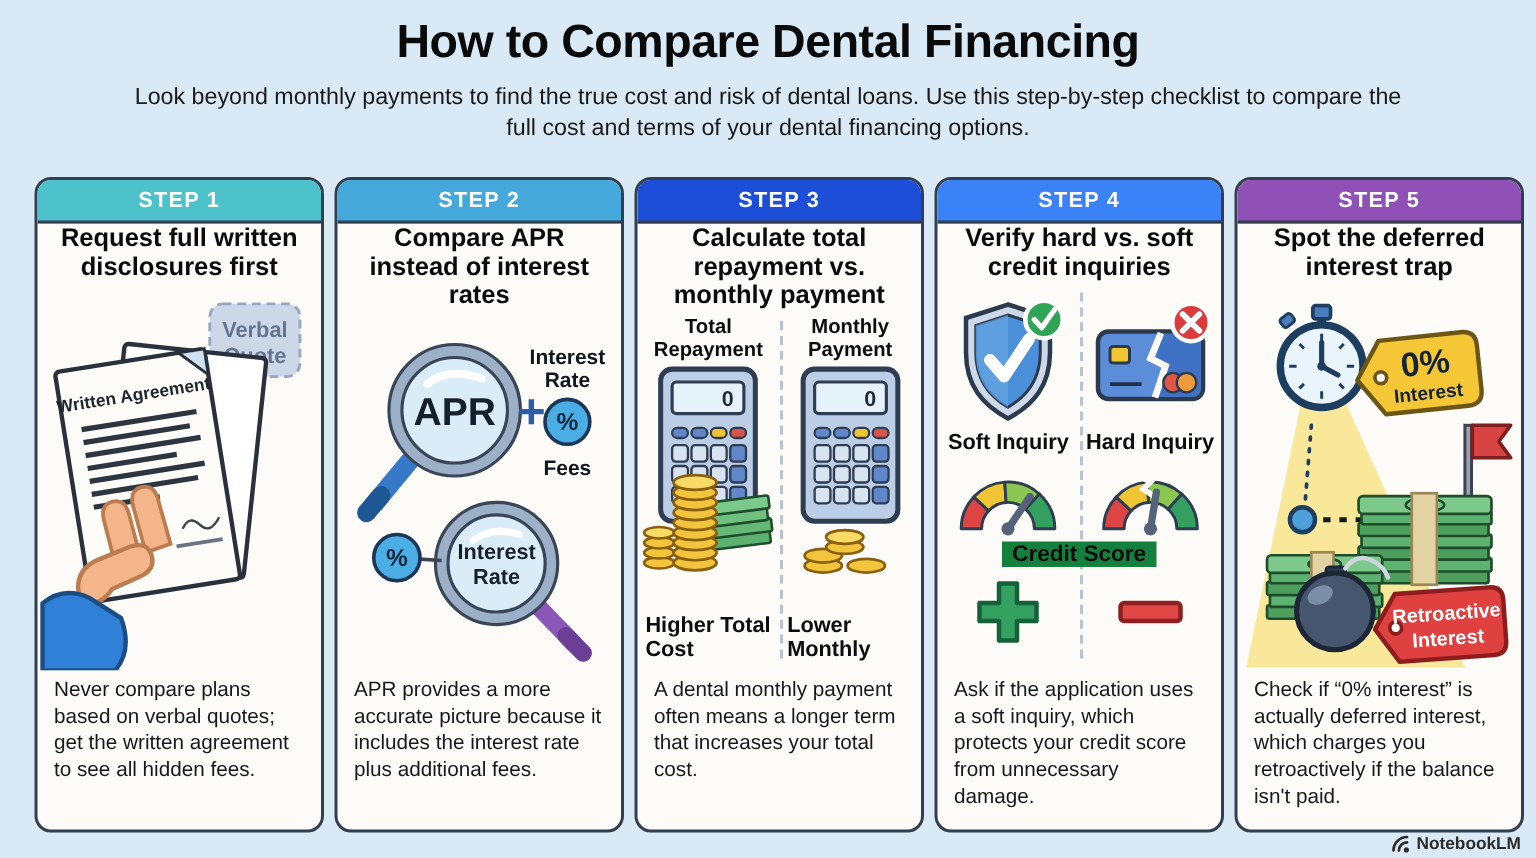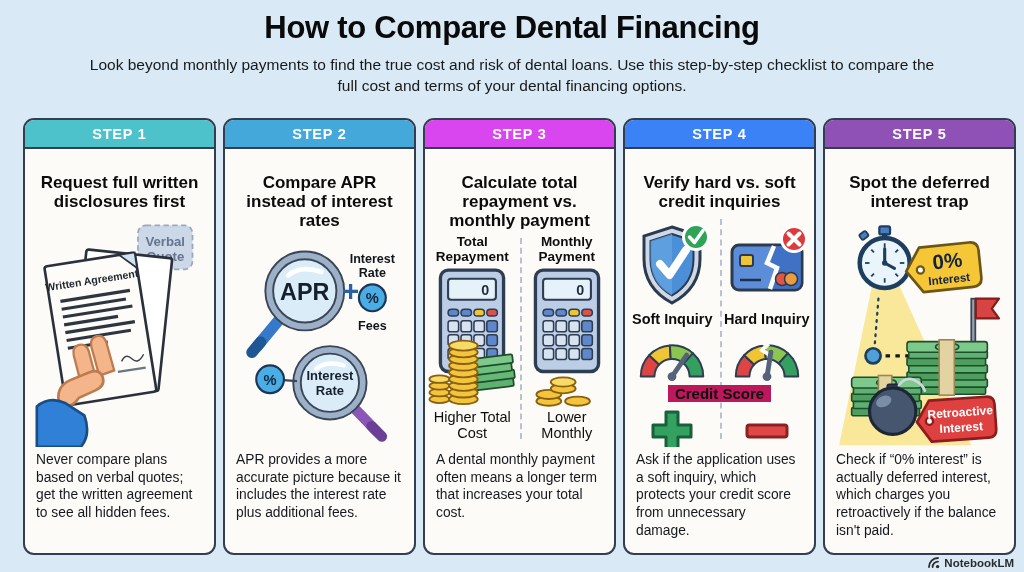--- a/index.html
+++ b/index.html
@@ -18,45 +18,45 @@
     box-sizing:border-box;width:193px;height:437px;
     background:#fcfbf7;border:2.5px solid #333e4f;border-radius:11px;
     display:flex;flex-direction:column;overflow:hidden;
   }
   .card-header{
     flex:0 0 27px;display:flex;align-items:center;justify-content:center;
     color:#fff;font-weight:700;font-size:14.5px;letter-spacing:.8px;
     border-bottom:2.5px solid #333e4f;
   }
   .card-title{
-    padding:24px 6px 2px;font-size:17px;font-weight:700;line-height:1.12;
+    padding:0 6px 2px;font-size:17px;font-weight:700;line-height:1.12;
     text-align:center;color:#0b0b0b;
   }
   .card-art{flex:1;position:relative;overflow:hidden;}
   .card-art > svg.fill{display:block;width:100%;height:100%;}
   .card-desc{
     flex:0 0 102px;padding:4px 11px 0;font-size:13.8px;line-height:1.28;
     color:#15191e;
   }
   .svgtxt{font-family:"Liberation Sans", sans-serif;}
 
   
   .cols{position:absolute;inset:0;display:flex;}
   .col{flex:1;display:flex;flex-direction:column;align-items:center;min-width:0;}
   .divider-v{position:absolute;left:50%;top:6px;bottom:8px;border-left:2px dashed #b7c3d2;}
   .col-label{font-weight:700;font-size:13.5px;line-height:1.1;text-align:center;margin-top:3px;width:80px;}
-  .col-caption{font-weight:400;font-size:14.5px;line-height:1.12;text-align:center;width:84px;}
+  .col-caption{font-weight:700;font-size:14.5px;line-height:1.12;width:84px;margin-top:24px;}
   .calc-svg{width:88px;height:142px;margin-top:2px;}
 
   .s4{position:absolute;inset:0;display:flex;flex-direction:column;align-items:stretch;}
   .s4-row{display:flex;position:relative;}
   .s4-cell{flex:1;display:flex;justify-content:center;align-items:center;min-width:0;}
   .s4-label{font-weight:700;font-size:14.5px;text-align:center;margin-top:2px;}
   .s4-credit{
-    position:relative;align-self:center;z-index:1;background:#be185d;
+    position:relative;align-self:center;z-index:1;background:#15803d;
     font-weight:700;font-size:15px;padding:0 7px;margin-top:2px;
   }
   .footer{
     position:absolute;right:10px;bottom:3px;display:flex;align-items:center;gap:4px;
     font-size:11.5px;font-weight:600;color:#2b2b2b;
   }
 </style>
 </head>
 <body>
 
@@ -150,21 +150,21 @@
         <g>
           <circle cx="35" cy="170" r="16" fill="#4aaee4" stroke="#1d3557" stroke-width="2.5"></circle>
           <text class="svgtxt" x="35" y="176" text-anchor="middle" font-size="17" font-weight="800" fill="#12283f">%</text>
         </g>
       </svg>
     </div>
     <div class="card-desc">APR provides a more accurate picture because it includes the interest rate plus additional fees.</div>
   </div>
 
   <div class="card">
-    <div class="card-header" style="background: #d946ef;">STEP 3</div>
+    <div class="card-header" style="background: #1d4ed8;">STEP 3</div>
     <div class="card-title">Calculate total repayment vs. monthly payment</div>
     <div class="card-art">
       <div class="cols">
         <div class="col">
           <div class="col-label">Total Repayment</div>
           <svg class="calc-svg" viewBox="0 0 92 148">
             <rect x="13" y="3" width="66" height="106" rx="8" fill="#bccee6" stroke="#2e3d52" stroke-width="3.5"></rect>
             <rect x="21" y="12" width="50" height="22" rx="3" fill="#e6f2fa" stroke="#2e3d52" stroke-width="2.2"></rect>
             <text class="svgtxt" x="64" y="29" text-anchor="end" font-size="15" font-weight="700" fill="#1d2b3d">0</text>
             <g stroke="#2e3d52" stroke-width="1.6">

